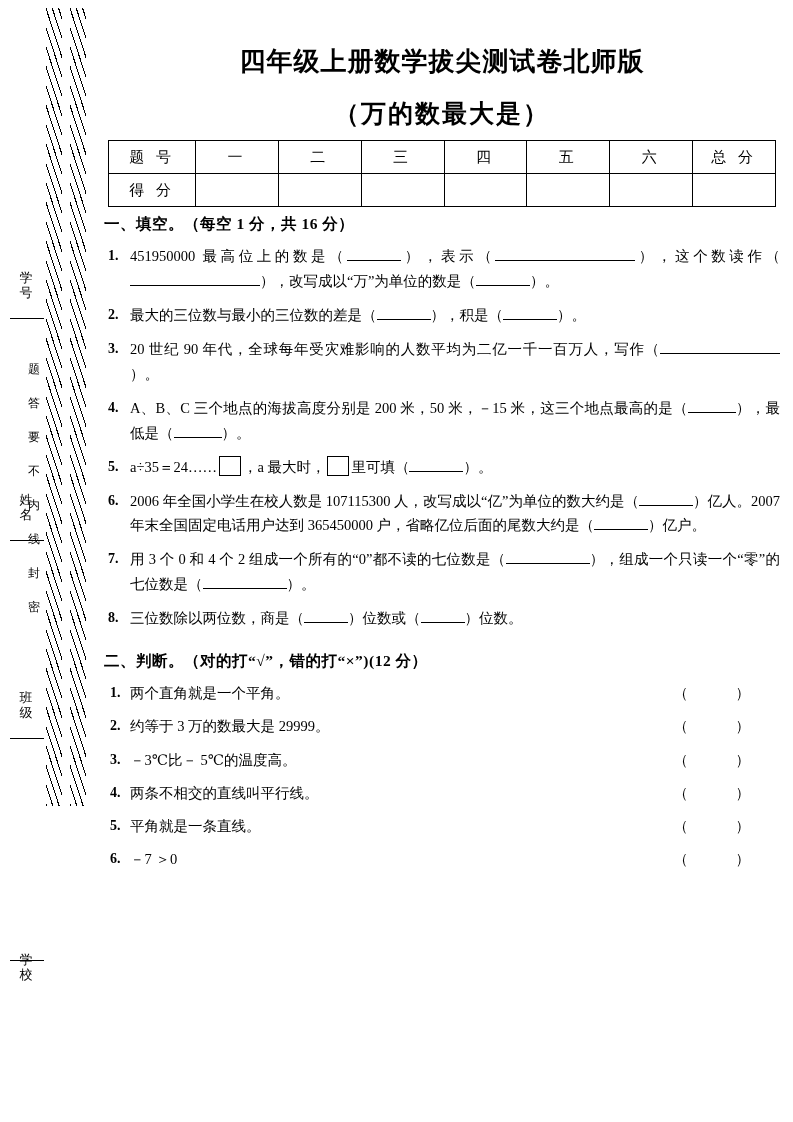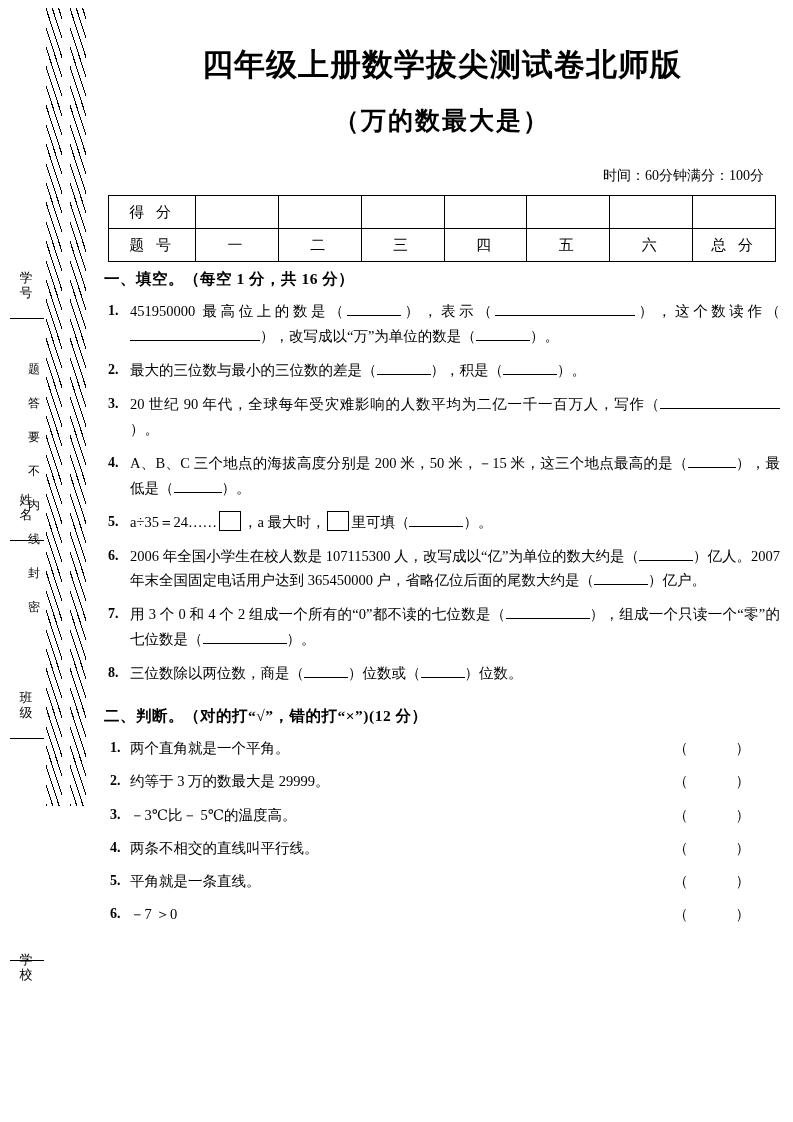--- a/index.html
+++ b/index.html
@@ -72,21 +72,21 @@
     position: absolute;
     left: 104px;
     top: 0;
     width: 676px;
     height: 1122px;
   }
 
   .title {
     margin-top: 44px;
     text-align: center;
-    font-size: 31px;
+    font-size: 26px;
     font-weight: bold;
     letter-spacing: 1px;
     font-family: "Liberation Serif", "DejaVu Serif", serif;
   }
   .subtitle {
     margin-top: 18px;
     text-align: center;
     font-size: 25px;
     font-weight: bold;
     letter-spacing: 2px;
@@ -218,44 +218,43 @@
     <span>封</span>
     <span>密</span>
   </div>
 </div>
 
 <div class="page">
 
   <div class="title">四年级上册数学拔尖测试卷北师版</div>
   <div class="subtitle">（万的数最大是）</div>
 
-  <div class="timeline">时间：60分钟满分：100分</div>
 
   <table class="score-table">
     <tbody>
         <tr>
-      <td class="lbl">得  分</td>
-      <td></td>
-      <td></td>
-      <td></td>
-      <td></td>
-      <td></td>
-      <td></td>
-      <td></td>
-    </tr>
-    <tr>
       <td class="lbl">题  号</td>
       <td>一</td>
       <td>二</td>
       <td>三</td>
       <td>四</td>
       <td>五</td>
       <td>六</td>
       <td>总  分</td>
     </tr>
+    <tr>
+      <td class="lbl">得  分</td>
+      <td></td>
+      <td></td>
+      <td></td>
+      <td></td>
+      <td></td>
+      <td></td>
+      <td></td>
+    </tr>
   </tbody>
     </table>
 
   <div class="sec-head">一、填空。（每空 1 分，共 16 分）</div>
 
   <ol class="qlist">
 
     <li class="q">
       <span class="num">1.</span>
       <span>451950000 最高位上的数是（</span><span class="u-line" style="width:54px;"></span><span>），表示（</span><span class="u-line" style="width:140px;"></span><span>），这个数读作（</span><span class="u-line" style="width:130px;"></span><span>），改写成以“万”为单位的数是（</span><span class="u-line" style="width:54px;"></span><span>）。</span>

